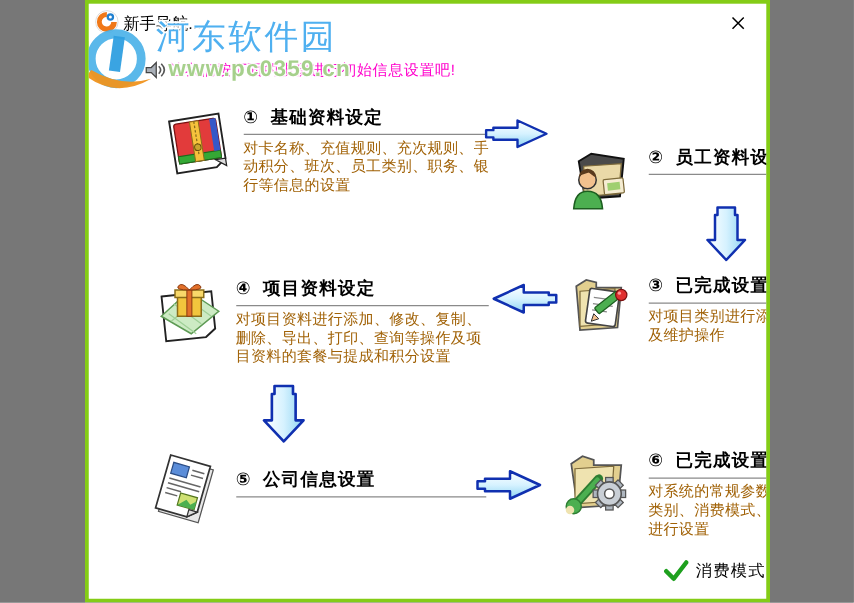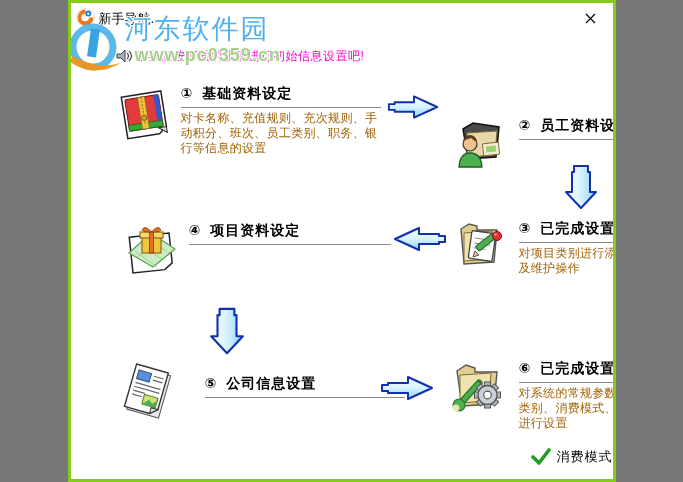--- a/index.html
+++ b/index.html
@@ -30,30 +30,30 @@
     text-shadow:-1px -1px 0 rgba(255,255,255,.9),1px -1px 0 rgba(255,255,255,.9),-1px 1px 0 rgba(255,255,255,.9),1px 1px 0 rgba(255,255,255,.9);
   }
   
   .step{position:absolute;z-index:1;cursor:pointer;}
   .step-icon{position:absolute;}
   .step-text{position:absolute;}
   .step-title{font-size:14px;font-weight:bold;color:#000;border-bottom:1px solid #8a8a8a;
               padding-bottom:4px;margin-bottom:3px;white-space:nowrap;letter-spacing:1px;}
   .step-title .num{margin-right:9px;font-weight:bold;}
   .step-desc{font-size:12px;line-height:15px;color:#a16207;letter-spacing:.3px;}
-  #step1{left:42px;top:80px;width:272px;height:78px;}
+  #step1{left:56px;top:80px;width:272px;height:78px;}
   #step1 .step-icon{left:2px;top:2px;} #step1 .step-text{left:68px;top:2px;width:200px;}
   #step2{left:382px;top:82px;width:276px;height:80px;margin-top:30px;}
   #step2 .step-icon{left:0;top:0;} #step2 .step-text{left:66px;top:2px;width:207px;}
   #step3{left:382px;top:212px;width:276px;height:70px;}
   #step3 .step-icon{left:0;top:2px;} #step3 .step-text{left:66px;top:5px;width:207px;}
   #step4{left:50px;top:214px;width:272px;height:82px;}
   #step4 .step-icon{left:2px;top:2px;} #step4 .step-text{left:68px;top:5px;width:202px;}
   #step5{left:46px;top:356px;width:276px;height:80px;}
-  #step5 .step-icon{left:0;top:4px;} #step5 .step-text{left:72px;top:16px;width:200px;margin-left:16px;}
+  #step5 .step-icon{left:0;top:4px;} #step5 .step-text{left:72px;top:16px;width:200px;}
   #step6{left:378px;top:352px;width:280px;height:86px;}
   #step6 .step-icon{left:0;top:2px;} #step6 .step-text{left:70px;top:5px;width:210px;}
   
   .flow-arrow{position:absolute;z-index:1;}
   #arrow-1{left:315px;top:90px;}
   #arrow-2{left:492px;top:160px;}
   #arrow-3{left:319px;top:222px;}
   #arrow-4{left:137px;top:302px;}
   #arrow-5{left:308px;top:370px;}
   
@@ -168,20 +168,21 @@
       <path d="M16,24 l22,16 M24,18 l22,16 M12,32 l22,16 M36,20 l-22,18" stroke="#9fcf96" stroke-width="1" fill="none"></path>
       <rect x="19" y="17" width="19" height="17" fill="#f2c53d" stroke="#8a6d1a" stroke-width="1.2"></rect>
       <rect x="17" y="13" width="23" height="6" fill="#f8d86a" stroke="#8a6d1a" stroke-width="1.2"></rect>
       <rect x="26.5" y="13" width="4" height="21" fill="#e2702a" stroke="#8a3a10" stroke-width="0.8"></rect>
       <path d="M28.5,13 q-6,-7 -9,-3 q-2,3 9,3 q11,0 9,-3 q-3,-4 -9,3" fill="#e2702a" stroke="#8a3a10" stroke-width="0.8"></path>
     </svg>
     <div class="step-text">
       <div class="step-title">
         <span class="num">④</span><span>项目资料设定</span>
       </div>
+      <div class="step-desc">对项目资料进行添加、修改、复制、删除、导出、打印、查询等操作及项目资料的套餐与提成和积分设置</div>
     </div>
   </div>
 
   <div class="step" id="step5">
     <svg class="step-icon" width="60" height="60" viewBox="0 0 60 60">
       <g transform="rotate(16 30 30)">
         <rect x="15" y="7" width="33" height="44" fill="#e8e8e8" stroke="#555" stroke-width="1"></rect>
         <path d="M12,5 h33 v38 l-7,6 h-26 Z" fill="#ffffff" stroke="#333" stroke-width="1.4"></path>
         <rect x="16" y="10" width="13" height="9" fill="#5b8dd9" stroke="#2c4e86" stroke-width="1"></rect>
         <g stroke="#666" stroke-width="1.2">

